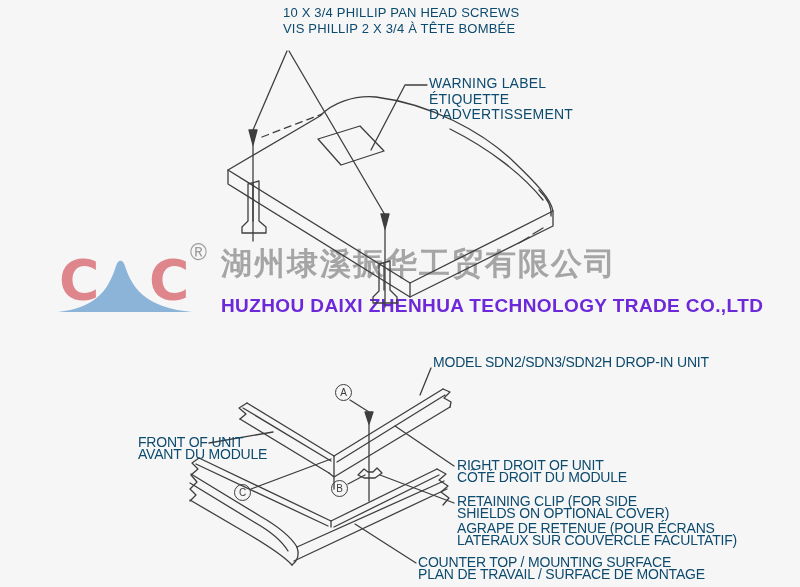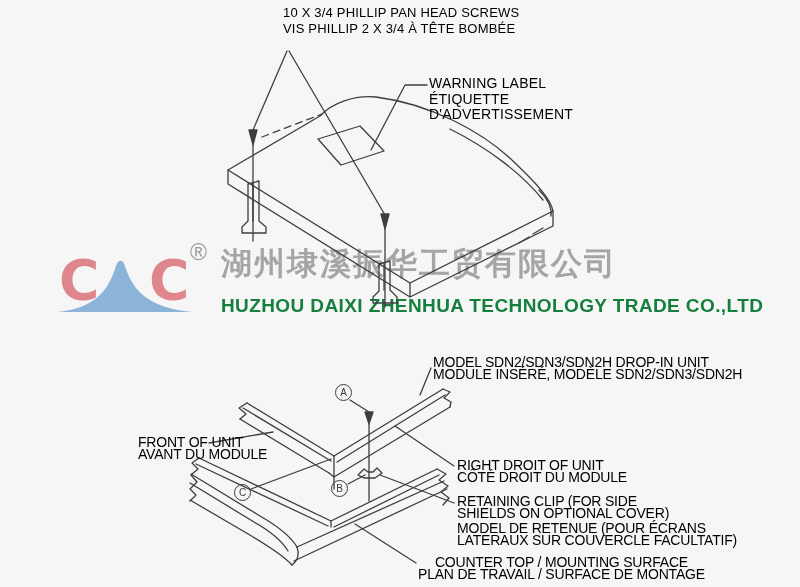--- a/index.html
+++ b/index.html
@@ -2,21 +2,21 @@
 <html><head>
 <meta charset="utf-8">
 <style>
   html,body{margin:0;padding:0;}
   .page{
     position:relative;width:800px;height:587px;overflow:hidden;
     background:#f6f6f6;
     font-family:"Liberation Sans","DejaVu Sans",sans-serif;
   }
   .art{position:absolute;left:0;top:0;z-index:2;}
-  .label{position:absolute;color:#000000;z-index:3;white-space:nowrap;}
+  .label{position:absolute;color:#0c4a6e;z-index:3;white-space:nowrap;}
   .lbl-lg{font-size:13px;line-height:16px;letter-spacing:.2px;}
   .lbl-md{font-size:14px;line-height:15.5px;letter-spacing:.2px;}
   .lbl-sm{font-size:14px;line-height:12px;letter-spacing:-0.2px;}
   .gap{margin-top:3px;}
   .callout{
     position:absolute;z-index:3;width:15px;height:15px;
     border:1.4px solid #3e3e3e;border-radius:50%;
     font-size:10px;color:#3b3b3b;
     display:flex;align-items:center;justify-content:center;
   }
@@ -31,21 +31,21 @@
 
 <div class="page">
 
   <svg class="logo-svg" width="162" height="84" viewBox="0 0 162 84">
     <path d="M2,76 C38,72 52,56 60,30 C62,23 67,23 69,30 C77,56 94,72 136,76 Z" fill="#8cb4d9"></path>
     <text class="logo-c" x="3" y="63" font-size="55" fill="#df868c">C</text>
     <text class="logo-c" x="93" y="63" font-size="55" fill="#df868c">C</text>
     <text x="134" y="24" font-size="23" fill="#9c9c9c">®</text>
   </svg>
   <div class="label watermark wm-cn" style="color:#a5a5a5;">湖州埭溪振华工贸有限公司</div>
-  <div class="label watermark wm-en" style="color:#15803d;">HUZHOU DAIXI ZHENHUA TECHNOLOGY TRADE CO.,LTD</div>
+  <div class="label watermark wm-en" style="color:#6d28d9;">HUZHOU DAIXI ZHENHUA TECHNOLOGY TRADE CO.,LTD</div>
 
   <svg class="art" width="800" height="587" viewBox="0 0 800 587" fill="none" stroke="#3e3e3e" stroke-width="1.3" stroke-linejoin="round" stroke-linecap="round">
 
     <g>
       <path d="M228,170 L320,116 C332,103 354,95 376,97 C430,104 482,131 514,162 C536,183 551,199 553,211 L410,283 Z"></path>
       <path d="M228,170 L228,184 L410,297 L410,283"></path>
       <path d="M410,297 L553,226 L553,211"></path>
       <path d="M539,190 C548,199 552,208 551,216"></path>
       <path d="M450,129 C490,149 523,175 543,200"></path>
       <path d="M318,139 L360,126 L384,151 L341,165 Z"></path>
@@ -107,41 +107,40 @@
   </div>
 
   <div class="label lbl-md" style="left:429px;top:76px;">
     <div>WARNING LABEL</div>
     <div>ÉTIQUETTE</div>
     <div>D'ADVERTISSEMENT</div>
   </div>
 
   <div class="label lbl-sm" style="left:433px;top:356px;">
     <div>MODEL SDN2/SDN3/SDN2H DROP-IN UNIT</div>
-    <div>MODULE INSÉRÉ, MODÈLE SDN2/SDN3/SDN2H</div>
   </div>
 
   <div class="label lbl-sm" style="left:138px;top:436px;">
     <div>FRONT OF UNIT</div>
     <div>AVANT DU MODULE</div>
   </div>
 
   <div class="label lbl-sm" style="left:457px;top:459px;">
     <div>RIGHT DROIT OF UNIT</div>
     <div>CÔTÉ DROIT DU MODULE</div>
   </div>
 
   <div class="label lbl-sm" style="left:457px;top:495px;">
     <div>RETAINING CLIP (FOR SIDE</div>
     <div>SHIELDS ON OPTIONAL COVER)</div>
-    <div class="gap">MODEL DE RETENUE (POUR ÉCRANS</div>
+    <div class="gap">AGRAPE DE RETENUE (POUR ÉCRANS</div>
     <div>LATERAUX SUR COUVERCLE FACULTATIF)</div>
   </div>
 
-  <div class="label lbl-sm" style="left:418px;top:556px;text-align:center;">
+  <div class="label lbl-sm" style="left:418px;top:556px;">
     <div>COUNTER TOP / MOUNTING SURFACE</div>
     <div>PLAN DE TRAVAIL / SURFACE DE MONTAGE</div>
   </div>
 
   <div class="callout" style="left:335px;top:384px;">
     <span>A</span>
   </div>
   <div class="callout" style="left:331px;top:480px;">
     <span>B</span>
   </div>

